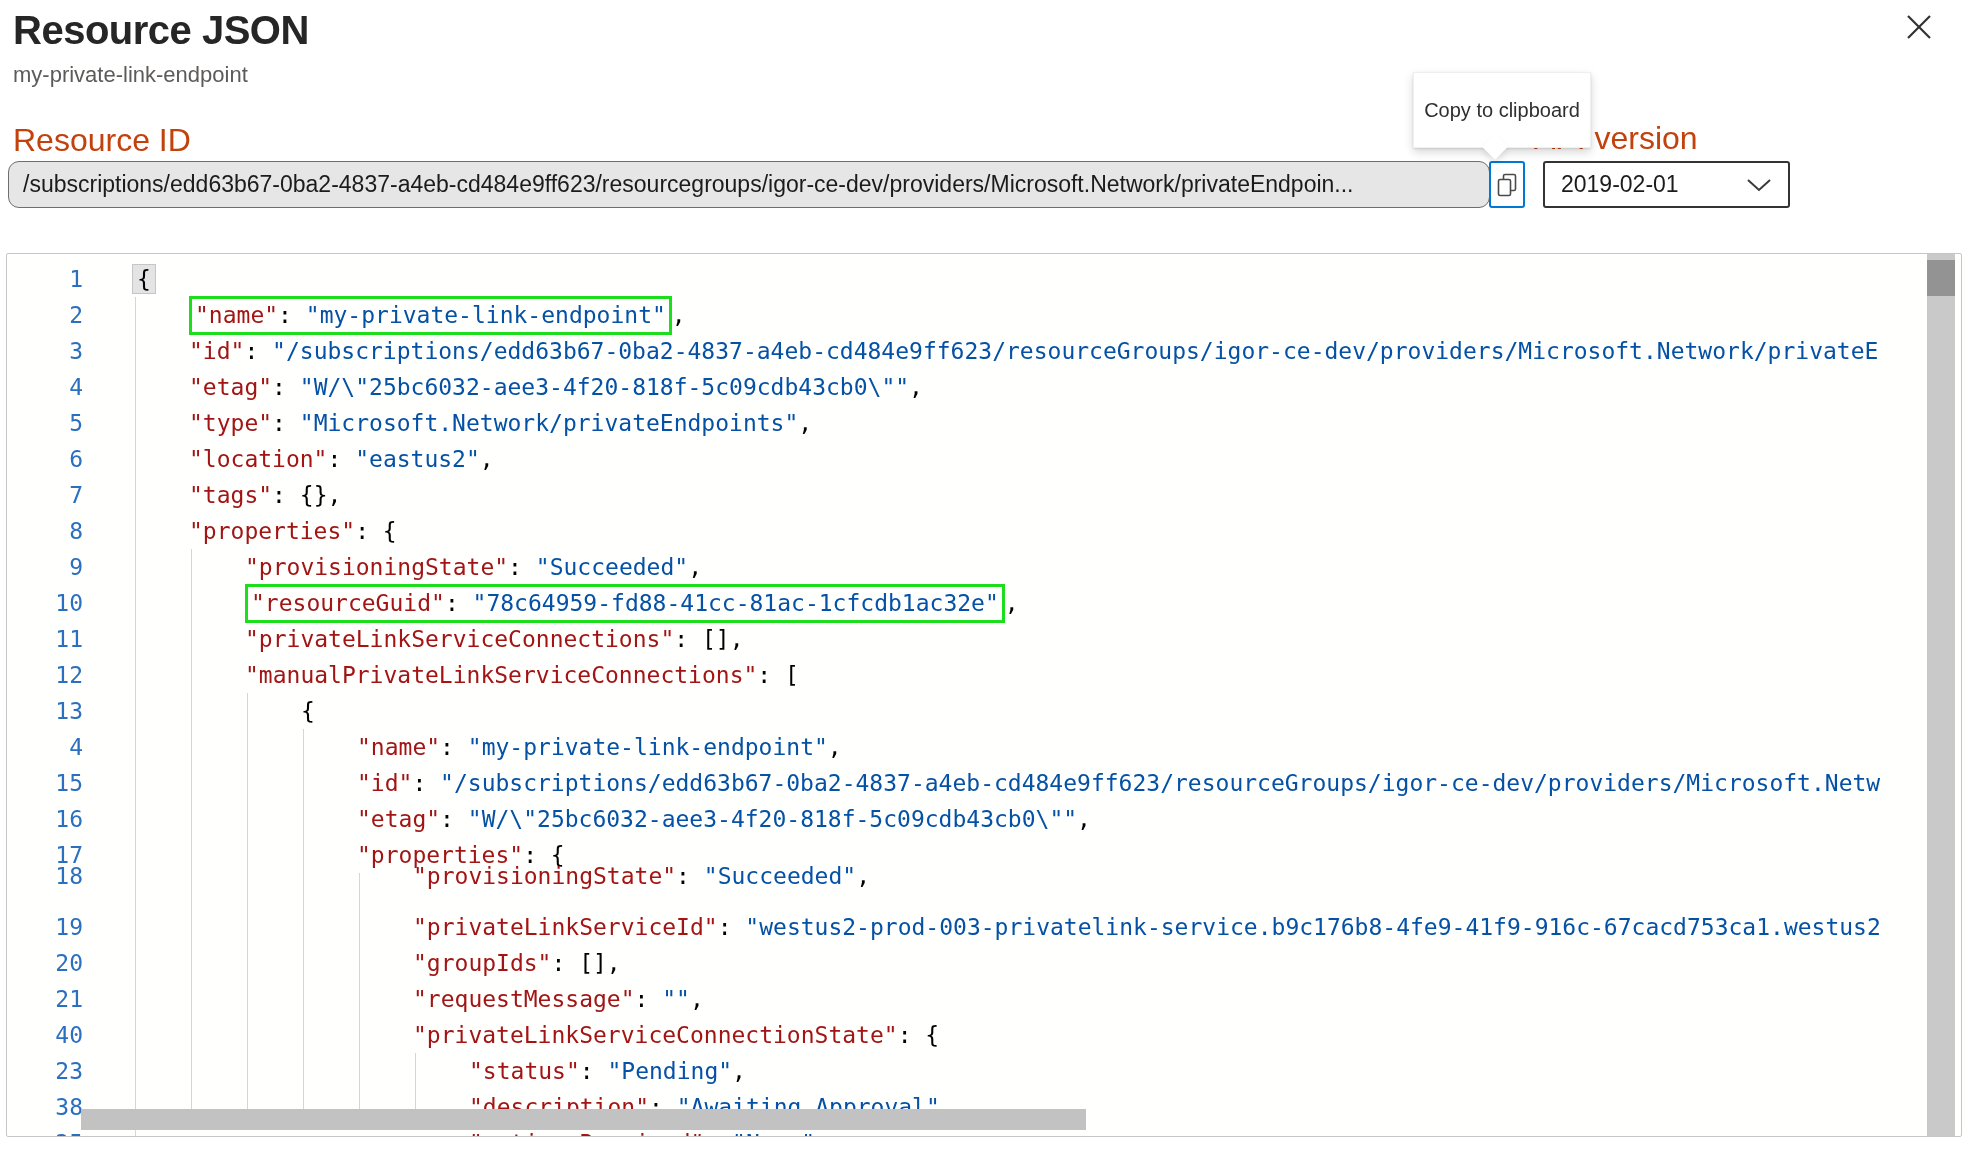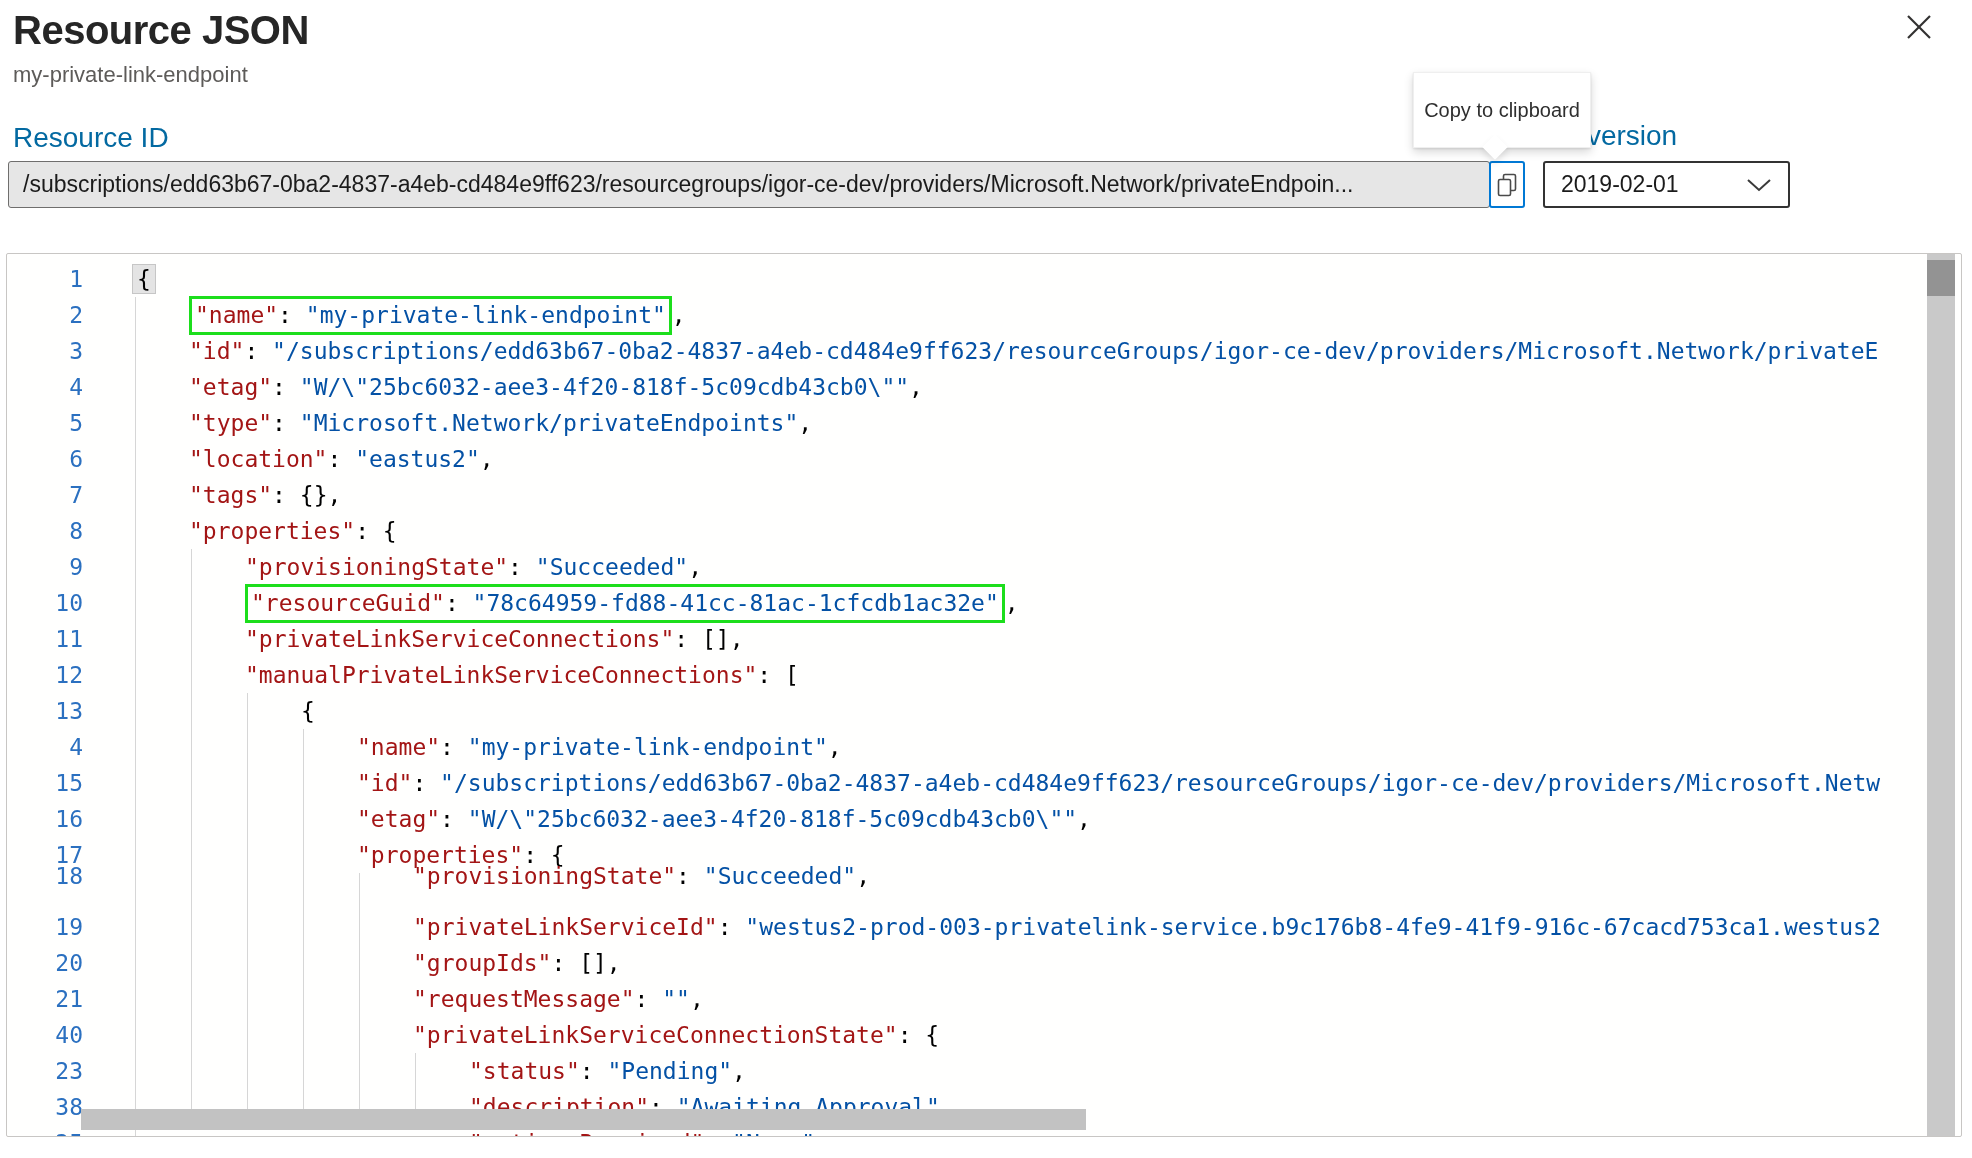--- a/index.html
+++ b/index.html
@@ -8,28 +8,28 @@
     background:#ffffff; font-family:"Liberation Sans", sans-serif; color:#323130;
   }
   .abs { position:absolute; }
 
   
   .title { left:13px; top:0px; font-size:40px; font-weight:700; color:#262626; letter-spacing:-0.5px;margin-top:8px; }
   .subtitle { left:13px; top:62px; font-size:22px; color:#5d5b59; }
   .close-btn { left:1897px; top:5px; width:44px; height:44px; display:flex; align-items:center; justify-content:center; cursor:pointer; background:transparent; border:none; }
 
   
-  .field-label { font-size:28px; color:#0369a1;text-align:center; }
+  .field-label { font-size:32px; color:#c2410c;text-align:center; }
   .label-resource-id { left:13px; top:122px; }
   .label-api-version { left:1534px; top:120px; z-index:1; }
 
   
   .resource-input {
     left:8px; top:161px; width:1482px; height:47px; box-sizing:border-box;
-    background:#e6e6e6; border:1px solid #6f6e6d; border-radius:3px;
+    background:#e6e6e6; border:1px solid #6f6e6d; border-radius:11px;
     font-family:"Liberation Sans", sans-serif; font-size:23px; color:#1b1b1b;
     padding:0 44px 0 14px; outline:none; white-space:nowrap; overflow:hidden; text-overflow:ellipsis;
   }
   .copy-btn {
     left:1489px; top:161px; width:36px; height:47px; box-sizing:border-box;
     background:#ffffff; border:2px solid #0078d4; border-radius:3px;
     display:flex; align-items:center; justify-content:center; cursor:pointer; z-index:2; padding:0;
   }
 
   

